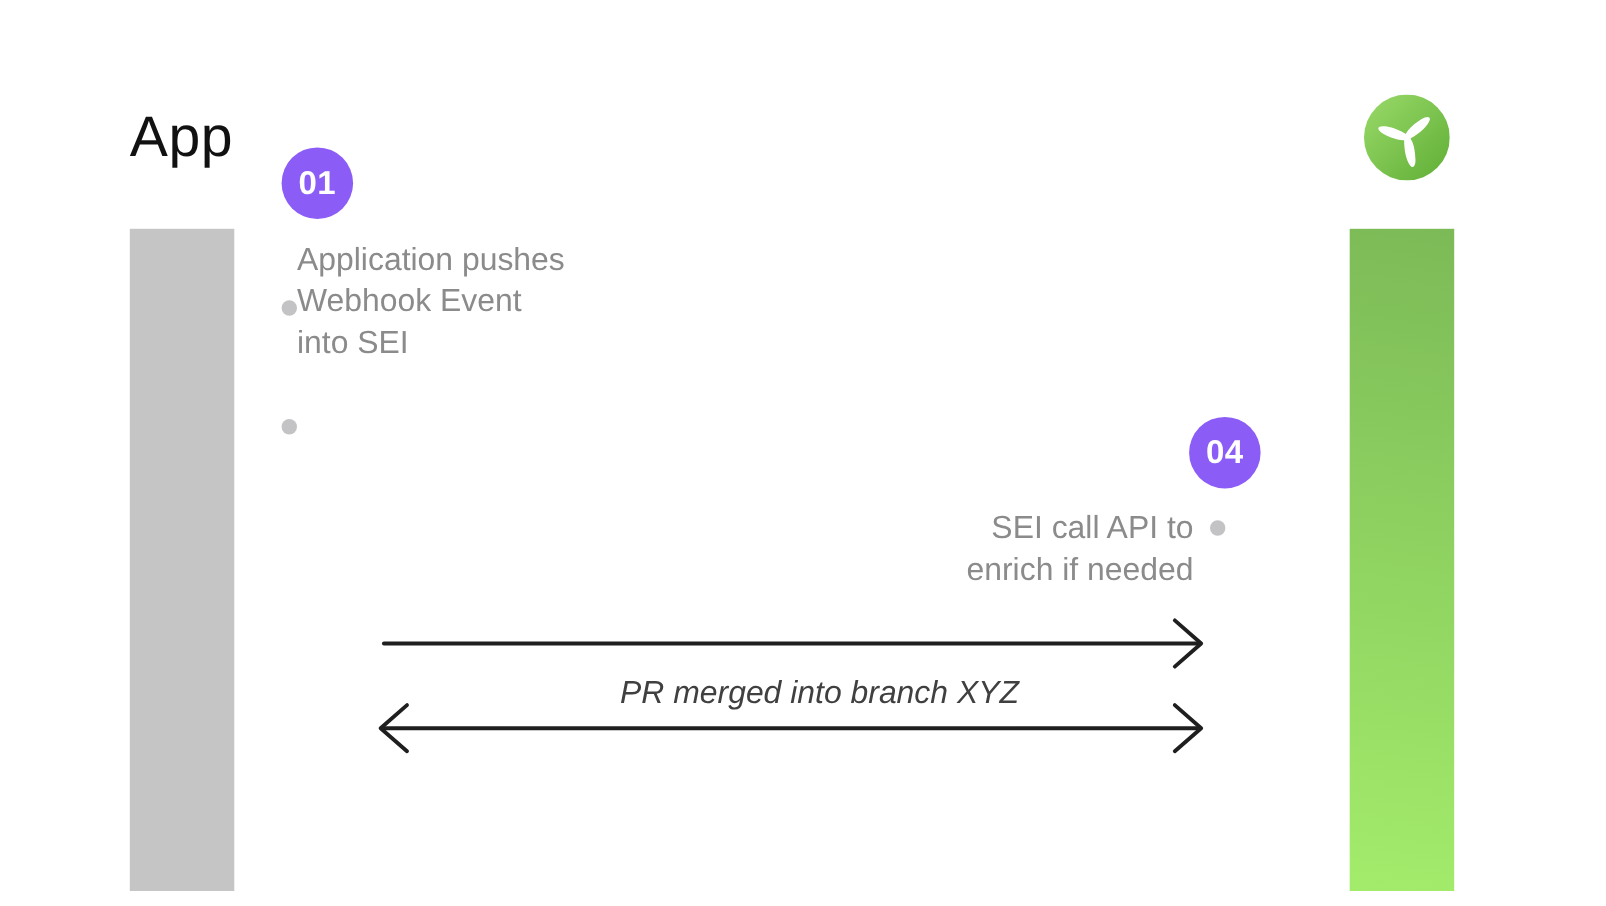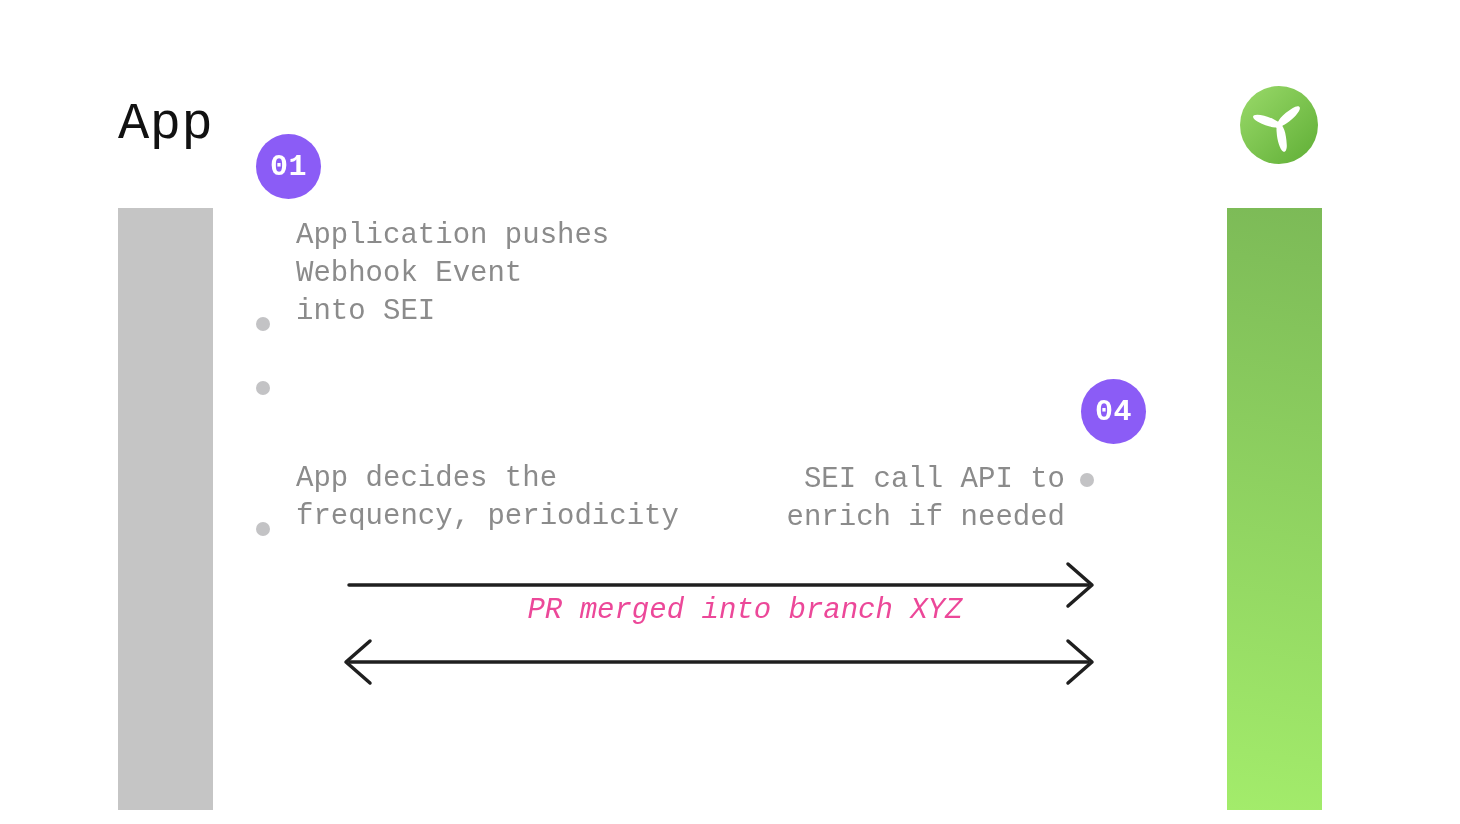--- a/index.html
+++ b/index.html
@@ -2,21 +2,22 @@
 <html><head>
 <meta charset="utf-8">
 <style>
   html, body { margin: 0; padding: 0; background: #ffffff; }
   .canvas {
     position: relative;
     width: 1372px;
     height: 824px;
     background: #ffffff;
     overflow: hidden;
-    font-family: Liberation Mono, monospace;
+    font-family: Liberation Sans, sans-serif;
+    padding-left: 20px;
   }
 
   .page-title {
     position: absolute;
     left: 118px;
     top: 94px;
     font-size: 52px;
     line-height: 62px;
     font-weight: 400;
     color: #111111;
@@ -54,22 +55,22 @@
     justify-content: center;
     letter-spacing: 0.5px;
   }
   .badge-01 { left: 256px; top: 134px; }
   .badge-02 { left: 1081px; top: 379px; }
 
   .bullet-item {
     position: absolute;
     left: 256px;
     display: flex;
-    align-items: flex-end;
-    gap: 26px;
+    align-items: center;
+    gap: 0;
   }
   .bullet-item .dot {
     width: 14px;
     height: 14px;
     border-radius: 50%;
     background: #c3c3c5;
     margin-top: 12px;
     flex: 0 0 auto;
   }
   .bullet-text {
@@ -105,23 +106,24 @@
     left: 330px;
     top: 550px;
     width: 780px;
     height: 140px;
   }
 
   .arrow-label {
     position: absolute;
     font-size: 29px;
     font-style: italic;
-    color: #ec4899;
+    color: #404040;
     text-align: center;
     width: 770px;
+    margin-top: 20px;
   }
   .arrow-label-1 { left: 360px; top: 594px; }
   .arrow-label-2 { left: 367px; top: 678px; }
 </style>
 </head>
 <body>
 
 <div class="canvas">
 
   <div class="page-title">App</div>
@@ -153,25 +155,20 @@
 
   <div class="bullet-item item-1">
     <span class="dot"></span>
     <span class="bullet-text">Application pushes
 Webhook Event
 into SEI</span>
   </div>
   <div class="bullet-item item-2">
     <span class="dot"></span>
   </div>
-  <div class="bullet-item item-3">
-    <span class="dot"></span>
-    <span class="bullet-text">App decides the
-frequency, periodicity</span>
-  </div>
 
   <div class="badge badge-02">
     <span>04</span>
   </div>
 
   <div class="right-note">
     <span class="bullet-text">SEI call API to
 enrich if needed</span>
     <span class="dot"></span>
   </div>

